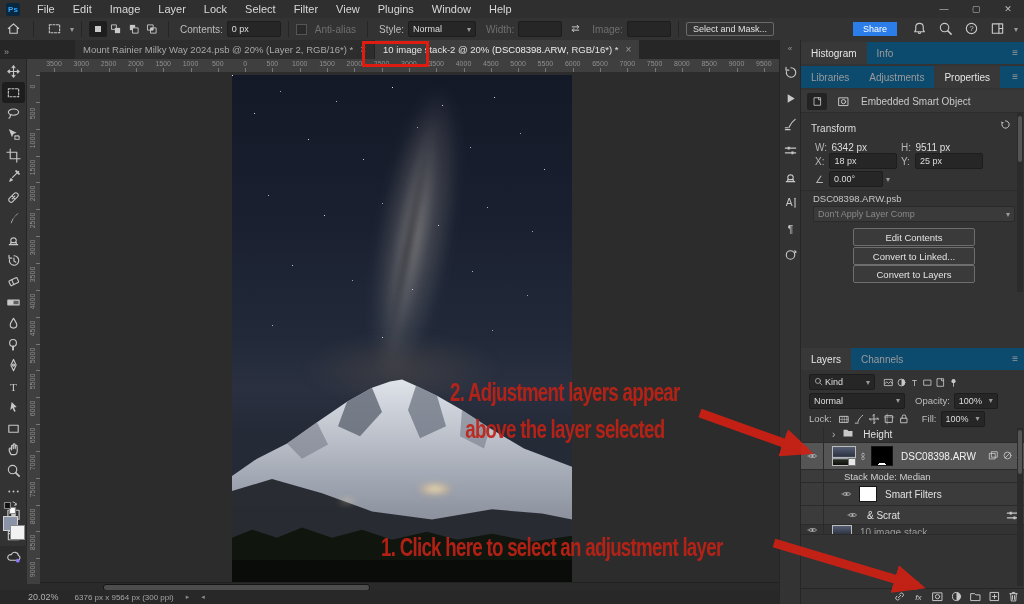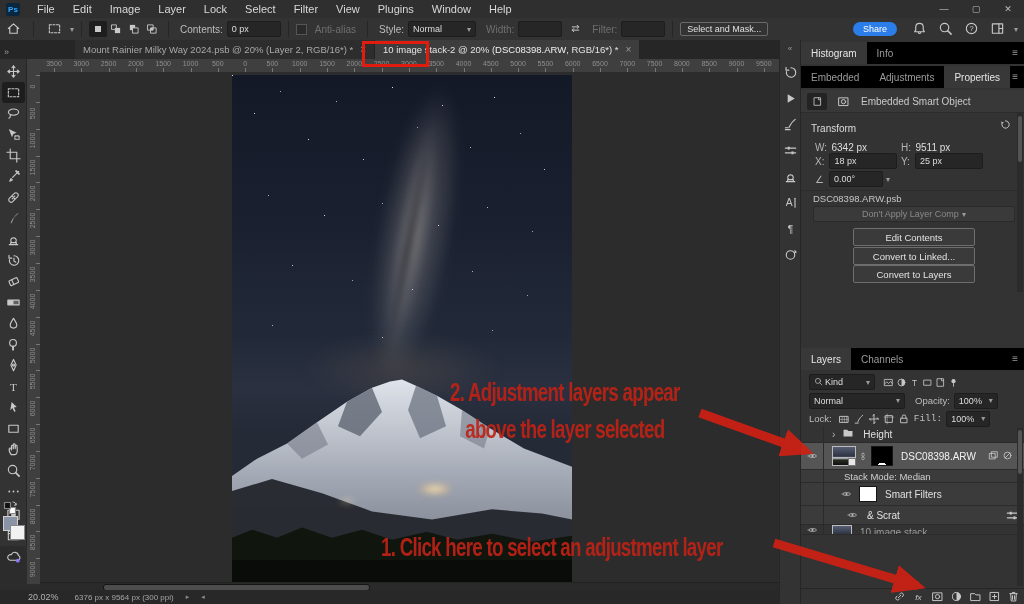--- a/index.html
+++ b/index.html
@@ -17,21 +17,21 @@
   #optionsbar{position:absolute;left:0;top:18px;width:1024px;height:22px;background:#333333;border-bottom:1px solid #242424;display:flex;align-items:center;font-size:10px;}
   .ob-sep{width:1px;height:16px;background:#262626;margin:0 7px;}
   .ob-lab{color:#bdbdbd;margin:0 4px;}
   .ob-lab.dis{color:#6f6f6f;}
   .well{background:#262626;border:1px solid #1d1d1d;border-radius:2px;color:#dedede;font-size:9px;
         display:inline-flex;align-items:center;padding:0 4px;height:14px;}
   .chevron{color:#9a9a9a;font-size:8px;margin-left:3px;}
   .mode-btn{width:18px;height:16px;display:flex;align-items:center;justify-content:center;border-radius:2px;}
   .mode-btn.active{background:#1e1e1e;}
   .ob-btn{border:1px solid #6a6a6a;border-radius:2px;color:#e0e0e0;font-size:9px;padding:1px 6px;}
-  #share-btn{background:#2b7de9;color:#fff;border-radius:7px;font-size:9px;padding:2px 10px;margin-right:10px;}
+  #share-btn{background:#2b7de9;color:#fff;border-radius:0;font-size:9px;padding:2px 10px;margin-right:10px;}
   .ob-icon{width:18px;text-align:center;margin:0 4px;}
   .checkbox{width:9px;height:9px;border:1px solid #555;background:#2a2a2a;display:inline-block;margin-right:4px;}
   
   #tabbar{position:absolute;left:0;top:40px;width:780px;height:19px;background:#262626;display:flex;align-items:flex-end;}
   .doc-tab{height:19px;display:flex;align-items:center;padding:0 8px;font-size:9.5px;white-space:nowrap;}
   .doc-tab.inactive{background:#2d2d2d;color:#a9a9a9;border-right:1px solid #222;}
   .doc-tab.active{background:#3d3d3d;color:#e4e4e4;}
   .tab-close{margin-left:7px;color:#999;font-size:10px;}
   #tab-overflow{color:#9a9a9a;font-size:9px;padding:0 4px 2px 4px;}
   
@@ -78,21 +78,21 @@
   #statusbar{position:absolute;left:0;top:590px;width:779px;height:14px;background:#282828;display:flex;align-items:center;font-size:9px;color:#b2b2b2;}
   #statusbar .zoomv{margin-left:28px;}
   #statusbar .docinfo{margin-left:16px;font-size:8px;color:#a5a5a5;}
   #statusbar .sarrow{margin-left:12px;color:#8a8a8a;font-size:7px;}
   
   #panel-strip{position:absolute;left:779px;top:40px;width:22px;height:564px;background:#333;border-left:1px solid #262626;border-right:1px solid #262626;display:flex;flex-direction:column;align-items:center;padding-top:4px;box-sizing:border-box;}
   .strip-btn{width:20px;height:22px;display:flex;align-items:center;justify-content:center;margin-bottom:4px;}
   #strip-collapse{color:#9a9a9a;font-size:8px;margin-bottom:8px;}
   
   #rightcol{position:absolute;left:801px;top:40px;width:223px;height:564px;background:#333333;}
-  .ptabs{position:absolute;left:0;width:223px;height:22px;background:#000000;display:flex;align-items:flex-end;}
+  .ptabs{position:absolute;left:0;width:223px;height:22px;background:#0c4a6e;display:flex;align-items:flex-end;}
   .ptab{height:22px;display:flex;align-items:center;padding:0 10px;font-size:10px;color:#9b9b9b;}
   .ptab.active{background:#383838;color:#e6e6e6;}
   .pmenu{margin-left:auto;margin-right:6px;color:#9a9a9a;font-size:10px;line-height:22px;}
   .prow-label{font-size:10px;color:#c9c9c9;}
   #eso-row{position:absolute;left:0;top:50px;width:223px;height:22px;display:flex;align-items:center;background:#383838;border-bottom:1px solid #2c2c2c;}
   .eso-btn{width:20px;height:17px;display:flex;align-items:center;justify-content:center;margin-left:6px;border-radius:2px;}
   .eso-btn.active{background:#232323;}
   .vdiv{position:absolute;left:0;width:223px;height:1px;background:#2c2c2c;}
   .tf-lab{font-size:10px;color:#b5b5b5;}
   .tf-val{font-size:10px;color:#dedede;}
@@ -197,21 +197,21 @@
     <span class="ob-lab">Style:</span>
     <span class="well" style="width:58px;justify-content:space-between;">
         <span>Normal</span>
         <span class="chevron">▾</span>
       </span>
     <span class="ob-lab dis" style="margin-left:10px;">Width:</span>
     <span class="well" style="width:34px;"></span>
     <span class="ob-icon" id="swap-ico"><svg width="13" height="13" viewBox="0 0 16 16" fill="none" stroke="#c8c8c8" stroke-width="1.2" stroke-linecap="round" stroke-linejoin="round">
           <path d="M4 6h8M10 4l2 2-2 2M12 10H4M6 8l-2 2 2 2"></path>
         </svg></span>
-    <span class="ob-lab dis">Filter:</span>
+    <span class="ob-lab dis">Image:</span>
     <span class="well" style="width:34px;"></span>
     <span class="ob-sep"></span>
     <span class="ob-btn">Select and Mask...</span>
     <span style="flex:1"></span>
     <span id="share-btn">Share</span>
     <span class="ob-icon" id="bell-ico"><svg width="15" height="15" viewBox="0 0 16 16" fill="none" stroke="#c8c8c8" stroke-width="1.2" stroke-linecap="round" stroke-linejoin="round">
           <path d="M8 2.5c2.5 0 4 1.8 4 4v3l1.2 2H2.8L4 9.5v-3c0-2.2 1.5-4 4-4zM6.8 12.5a1.3 1.3 0 0 0 2.4 0"></path>
         </svg></span>
     <span class="ob-icon" id="search-ico"><svg width="15" height="15" viewBox="0 0 16 16" fill="none" stroke="#c8c8c8" stroke-width="1.2" stroke-linecap="round" stroke-linejoin="round">
           <circle cx="7" cy="7" r="4.5"></circle>
@@ -584,21 +584,21 @@
 
   <div id="rightcol">
 
     <div class="ptabs" style="top:2px;">
       <div class="ptab active">Histogram</div>
       <div class="ptab">Info</div>
       <span class="pmenu">≡</span>
     </div>
 
     <div class="ptabs" style="top:26px;">
-      <div class="ptab">Embedded</div>
+      <div class="ptab">Libraries</div>
       <div class="ptab">Adjustments</div>
       <div class="ptab active">Properties</div>
       <span class="pmenu">≡</span>
     </div>
 
     <div id="eso-row">
       <span class="eso-btn active" id="eso-so">
           <svg width="11" height="11" viewBox="0 0 16 16" fill="none" stroke="#c8c8c8" stroke-width="1.2" stroke-linecap="round" stroke-linejoin="round">
             <rect x="3.5" y="2.5" width="9" height="11"></rect>
             <path d="M9.5 2.5v3h3"></path>
@@ -629,21 +629,21 @@
       <span class="well" style="width:58px;margin-left:5px;">25 px</span>
     </div>
     <div class="abs" style="left:14px;top:131px;display:flex;align-items:center;">
       <span class="tf-lab">∠</span>
       <span class="well" style="width:44px;margin-left:5px;">0.00°</span>
       <span class="chevron">▾</span>
     </div>
     <div class="vdiv" style="top:150px;"></div>
 
     <div class="abs" style="left:12px;top:153px;font-size:9.5px;color:#c6c6c6;">DSC08398.ARW.psb</div>
-    <div class="abs well" style="left:12px;top:166px;width:192px;justify-content:center;color:#8a8a8a;background:#3a3a3a;border-color:#2a2a2a;">
+    <div class="abs well" style="left:12px;top:166px;width:192px;justify-content:space-between;color:#8a8a8a;background:#3a3a3a;border-color:#2a2a2a;">
       <span>Don't Apply Layer Comp</span>
         <span class="chevron">▾</span>
     </div>
 
     <div class="pbtn" style="top:188px;">Edit Contents</div>
     <div class="pbtn" style="top:207px;">Convert to Linked...</div>
     <div class="pbtn" style="top:225px;">Convert to Layers</div>
 
     <div class="vscroll" style="top:72px;height:180px;">
         <div class="vthumb" style="top:4px;height:46px;"></div>
@@ -742,21 +742,21 @@
               <path d="M1.5 5.5h13M5.5 1.5v13" stroke-width=".7"></path>
             </svg>
           </span>
           <span class="mini-icon">
             <svg width="12" height="12" viewBox="0 0 16 16" fill="none" stroke="#c8c8c8" stroke-width="1.2" stroke-linecap="round" stroke-linejoin="round">
               <rect x="4" y="7" width="8" height="6"></rect>
               <path d="M5.5 7V5a2.5 2.5 0 0 1 5 0v2"></path>
             </svg>
           </span>
         </span>
-      <span class="ob-lab" style="margin-left:4px;font-family:Liberation Mono, monospace;">Fill:</span>
+      <span class="ob-lab" style="margin-left:12px;">Fill:</span>
       <span class="well" style="width:34px;justify-content:space-between;">
           <span>100%</span>
           <span class="chevron">▾</span>
         </span>
     </div>
 
     <div id="layer-list">
         <div class="layer-row" style="height: 17px;">
           <div class="eye-well"></div>
           <span class="chev">›</span>

